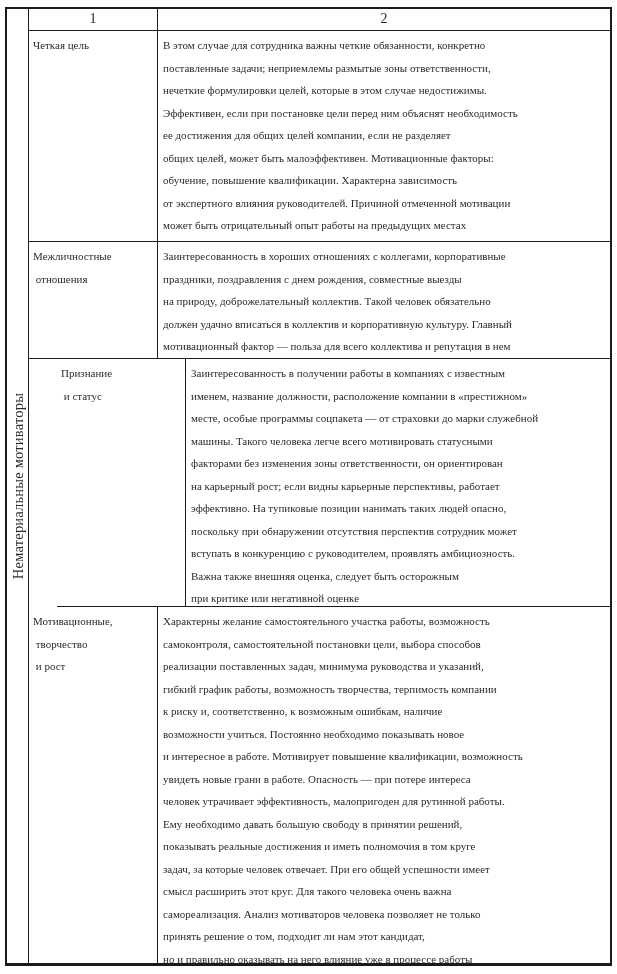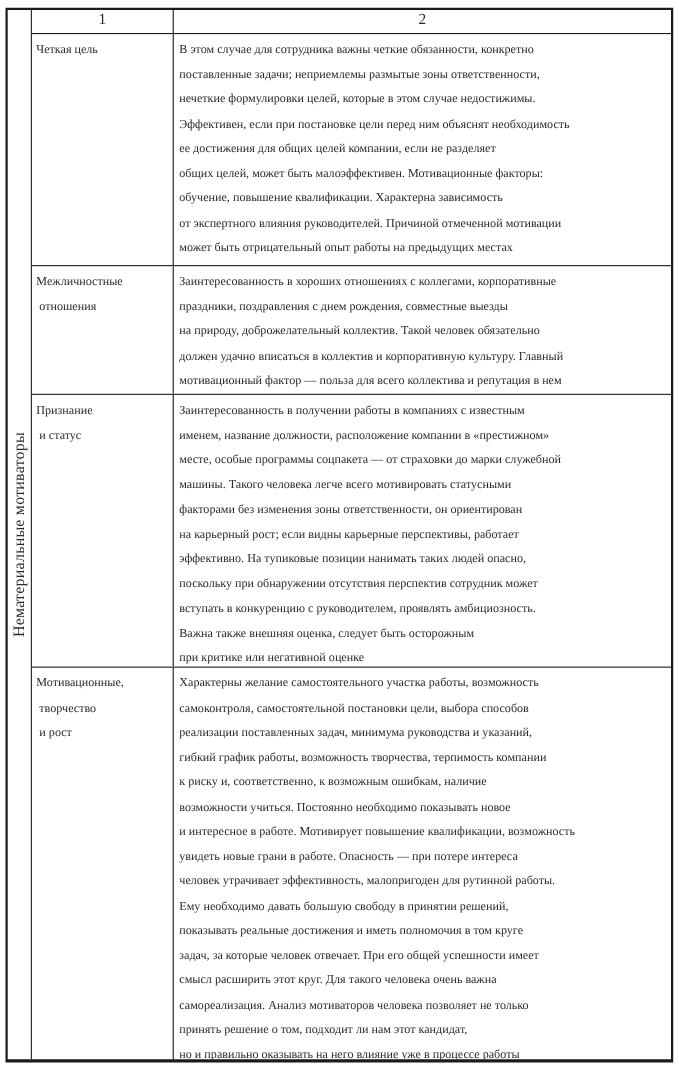--- a/index.html
+++ b/index.html
@@ -44,21 +44,21 @@
   .t-row {
     display: flex;
     border-bottom: 1.4px solid #1b1b1b;
     min-height: 0;
     flex: 0 0 auto;
   }
   .t-row.last { border-bottom: none; flex: 1 1 auto; }
   .header-row { height: 22px; }
   .row-goal        { height: 211px; }
   .row-relations   { height: 117px; }
-  .row-status      { height: 248px; }
+  .row-status      { height: 248px; margin-left: 28px; }
   .cell {
     overflow: hidden;
     white-space: pre;
     font-size: 11px;
     line-height: 22.5px;
   }
   .label-cell {
     width: 129px;
     flex: 0 0 auto;
     border-right: 1.4px solid #1b1b1b;

